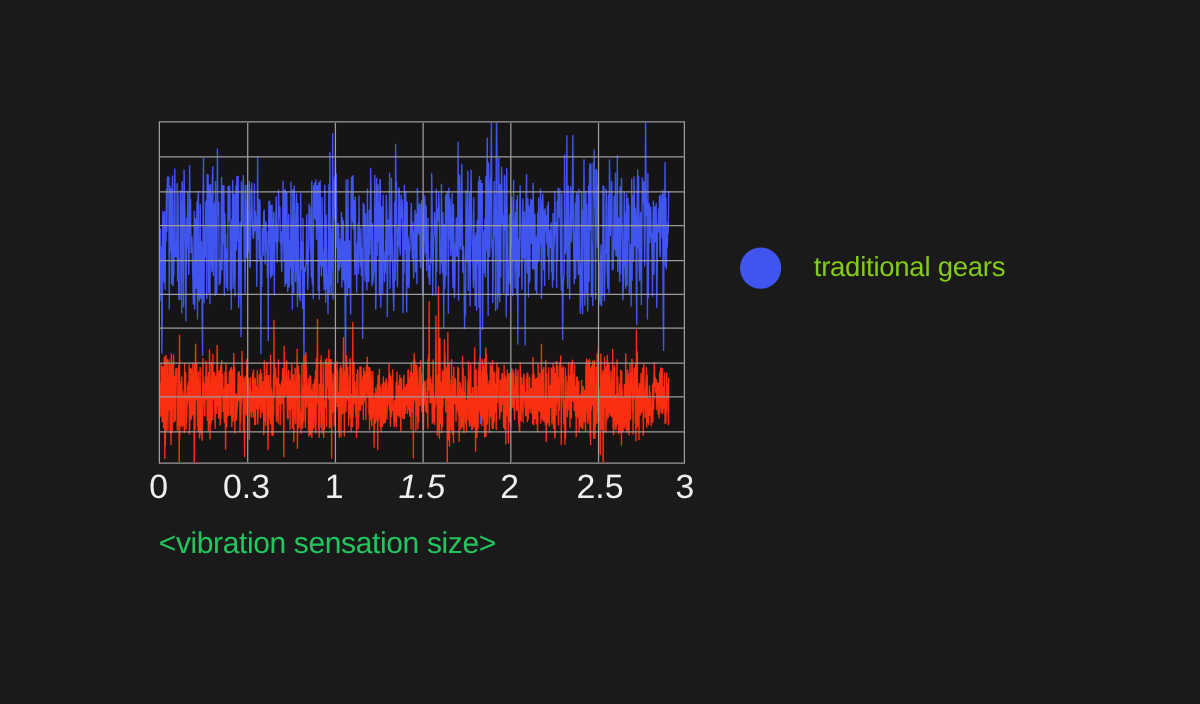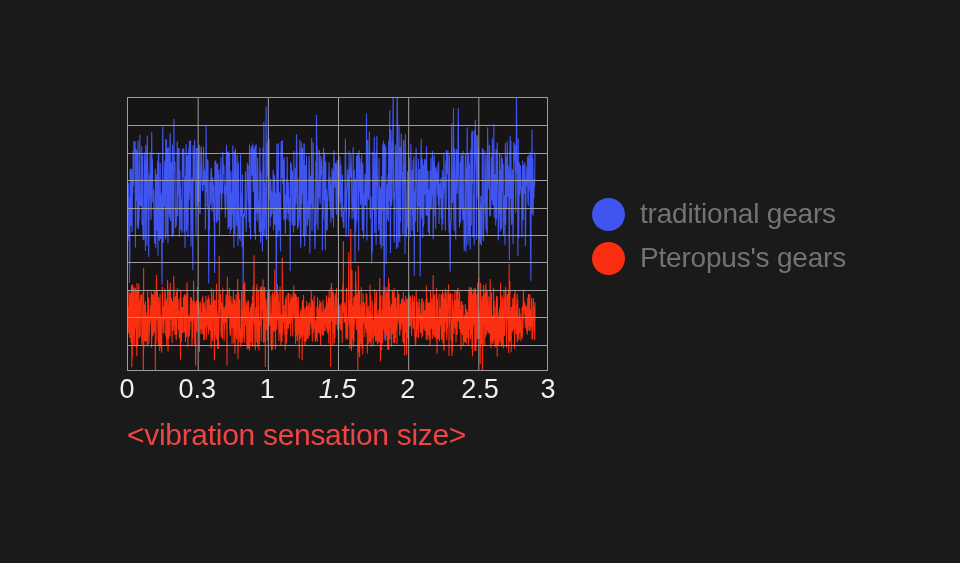--- a/index.html
+++ b/index.html
@@ -71,22 +71,22 @@
     line-height: 32px;
     white-space: nowrap;
     font-family: "Liberation Sans", sans-serif;
   }
 
   
   #x-axis-title {
     position: absolute;
     left: 127px;
     top: 418px;
-    color: #ef4444;
-    font-size: 30px;
+    color: #22c55e;
+    font-size: 24px;
     line-height: 34px;
     white-space: nowrap;
     letter-spacing: -0.3px;
   }
 
   
   #legend {
     position: absolute;
     left: 592px;
     top: 192px;
@@ -97,23 +97,23 @@
     align-items: center;
     height: 44px;
   }
   .legend-swatch {
     width: 33px;
     height: 33px;
     border-radius: 50%;
     flex: 0 0 auto;
   }
   .legend-label {
-    margin-left: 15px;
-    color: #737373;
-    font-size: 28px;
+    margin-left: 26px;
+    color: #84cc16;
+    font-size: 22px;
     line-height: 30px;
     white-space: nowrap;
     letter-spacing: -0.2px;
   }
 </style>
 </head>
 <body>
 
 <div id="stage">
 
@@ -154,19 +154,15 @@
 
     <div id="x-axis-title">&lt;vibration sensation size&gt;</div>
 
   </div>
 
   <div id="legend">
     <div class="legend-item">
       <span class="legend-swatch" style="background: rgb(64, 85, 240);"></span>
       <span class="legend-label">traditional gears</span>
     </div>
-    <div class="legend-item">
-      <span class="legend-swatch" style="background: rgb(250, 46, 16);"></span>
-      <span class="legend-label">Pteropus's gears</span>
-    </div>
   </div>
 
 </div>
 
 </body></html>

